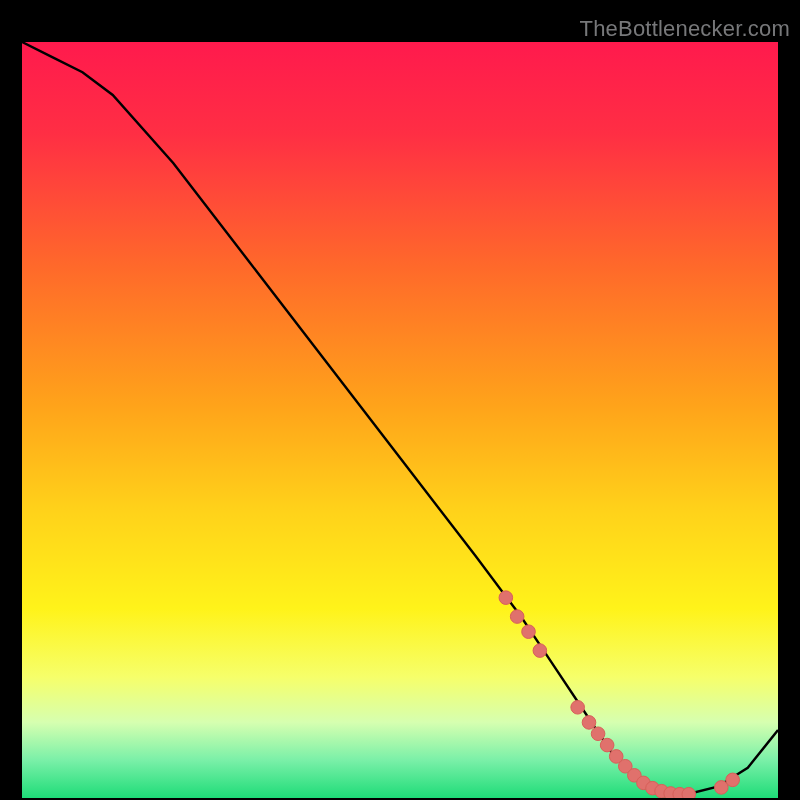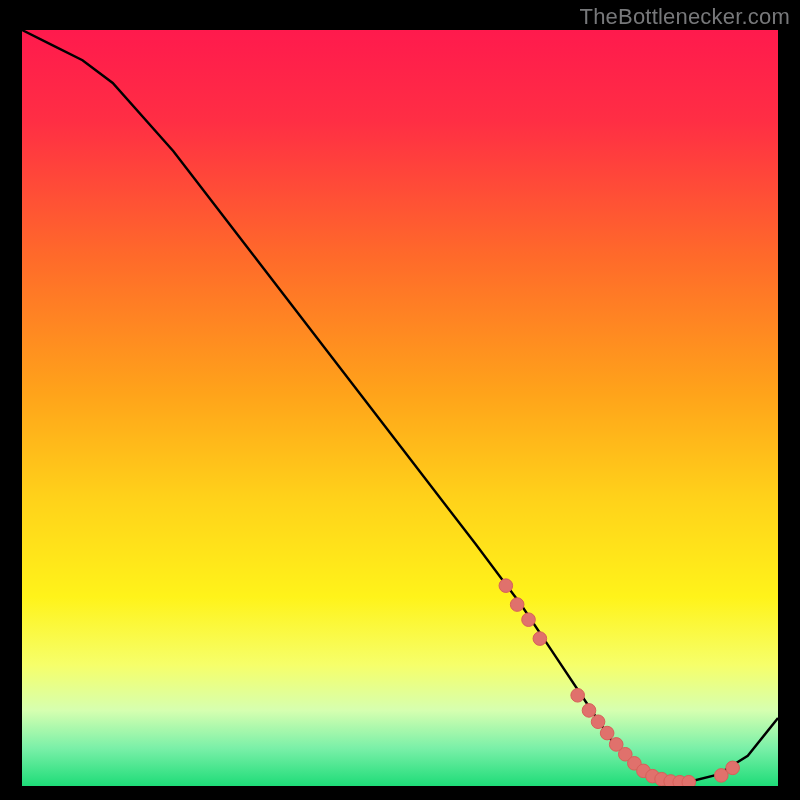--- a/index.html
+++ b/index.html
@@ -9,20 +9,21 @@
     height: 800px;
     background: #000;
     overflow: hidden;
     font-family: Arial, Helvetica, sans-serif;
   }
   .stage {
     position: relative;
     width: 800px;
     height: 704px;
     background: #000;
+    margin-top: 12px;
   }
   .attribution {
     position: absolute;
     top: 4px;
     right: 10px;
     font-size: 22px;
     color: #77787a;
     font-weight: 400;
     letter-spacing: 0.2px;
   }

